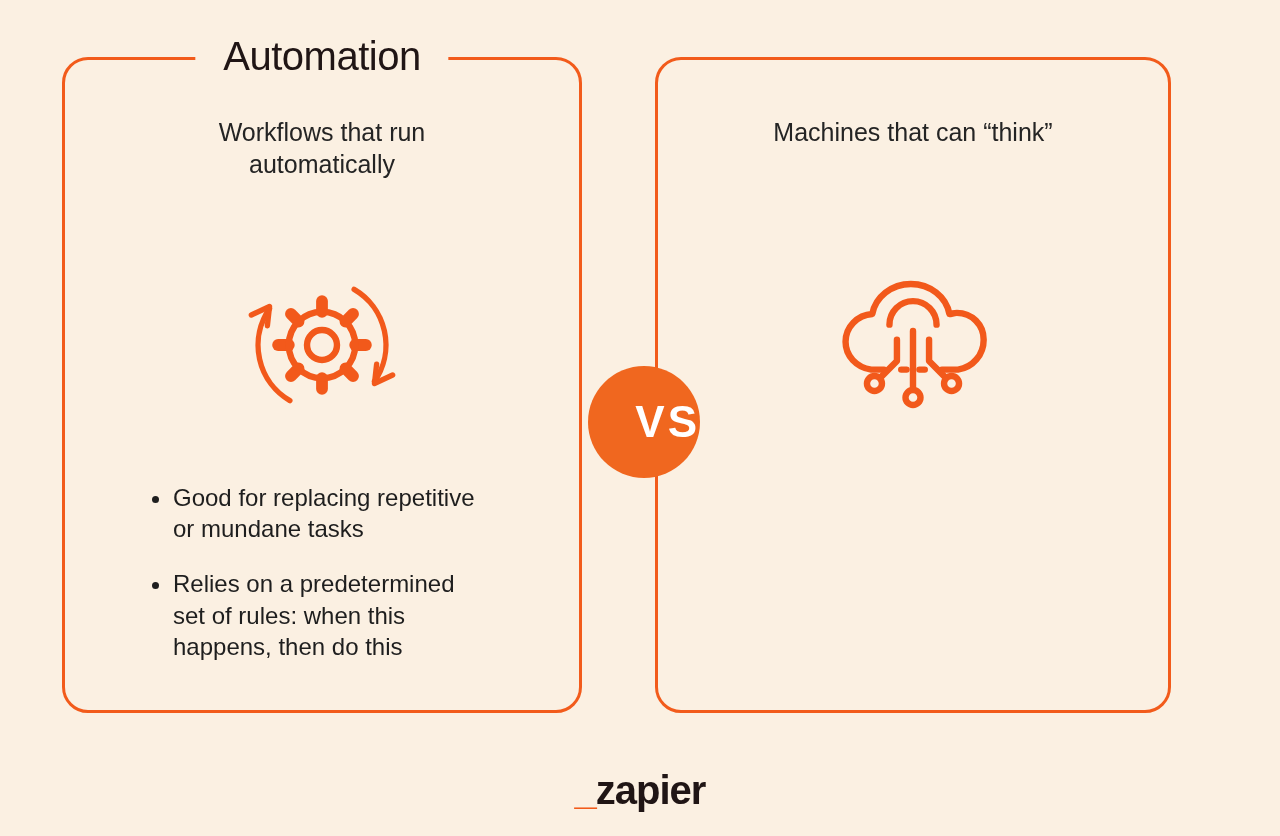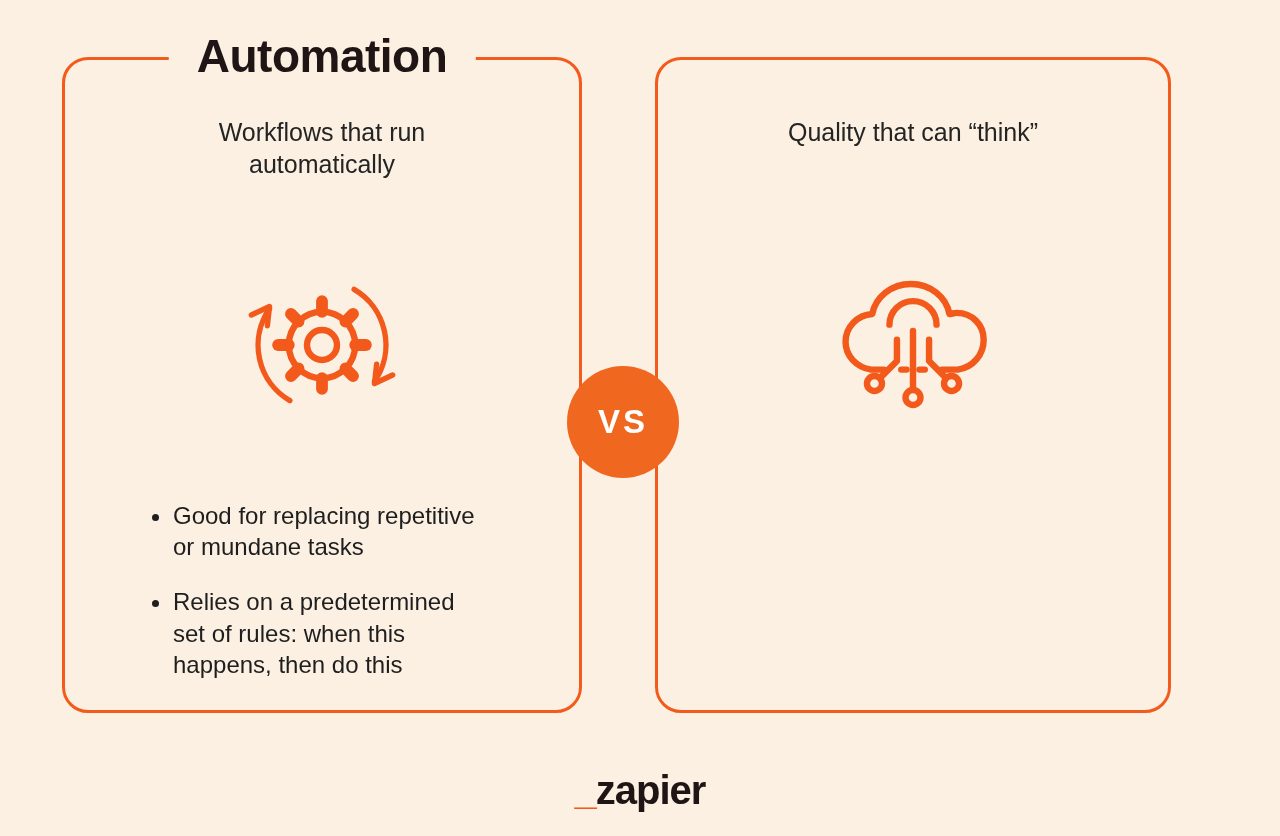--- a/index.html
+++ b/index.html
@@ -34,23 +34,23 @@
   .panel-right{left:655px;width:516px;}
 
   .panel-title{
     position:absolute;
     top:-36px;
     left:50%;
     transform:translateX(-50%);
     margin:0;
     padding:0 28px;
     background:var(--bg);
-    font-size:46px;
+    font-size:40px;
     line-height:64px;
-    font-weight:700;
+    font-weight:400;
     letter-spacing:-0.5px;
     color:var(--ink);
     white-space:nowrap;
   }
   .panel-heading{
     margin:56px auto 0;
     max-width:340px;
     text-align:center;
     font-size:25px;
     line-height:1.28;
@@ -70,36 +70,36 @@
   .bullets{
     position:absolute;
     margin:0;
     padding:0 0 0 28px;
     font-size:24px;
     line-height:1.3;
     color:#1E1E1E;
   }
   .bullets li{margin:0;}
   .bullets li + li{margin-top:24px;}
-  .panel-left .bullets{top:440px;left:80px;width:346px;}
+  .panel-left .bullets{top:422px;left:80px;width:346px;}
   .panel-right .bullets{top:404px;left:74px;width:400px;}
 
   .vs-badge{
     position:absolute;
-    left:567px;
+    left:588px;
     top:366px;
     width:112px;
     height:112px;
     border-radius:50%;
     background:var(--vs);
     color:#FFFFFF;
     display:flex;
     align-items:center;
-    justify-content:center;
-    font-size:33px;
+    justify-content:flex-end;
+    font-size:44px;
     font-weight:700;
     letter-spacing:3px;
     z-index:5;
   }
   .logo{
     position:absolute;
     left:0;
     right:0;
     top:768px;
     text-align:center;
@@ -145,21 +145,21 @@
       </svg>
     </div>
 
     <ul class="bullets">
       <li><span>Good for replacing repetitive or mundane tasks</span></li>
       <li><span>Relies on a predetermined set of rules: when this happens, then do this</span></li>
     </ul>
   </section>
 
   <section class="panel panel-right">
-    <p class="panel-heading">Quality that can “think”</p>
+    <p class="panel-heading">Machines that can “think”</p>
 
     <div class="icon-wrap">
       <svg viewBox="0 0 170 170" fill="none" stroke="#F2591B" stroke-width="6" stroke-linecap="round" stroke-linejoin="round" aria-hidden="true">
 
         <path d="M 46 108
                  C 32 106 22 95 22 82
                  C 22 68 33 57 47 56
                  C 50 40 65 28 83 28
                  C 101 28 116 40 119 56
                  C 121 56 123 55 126 55

